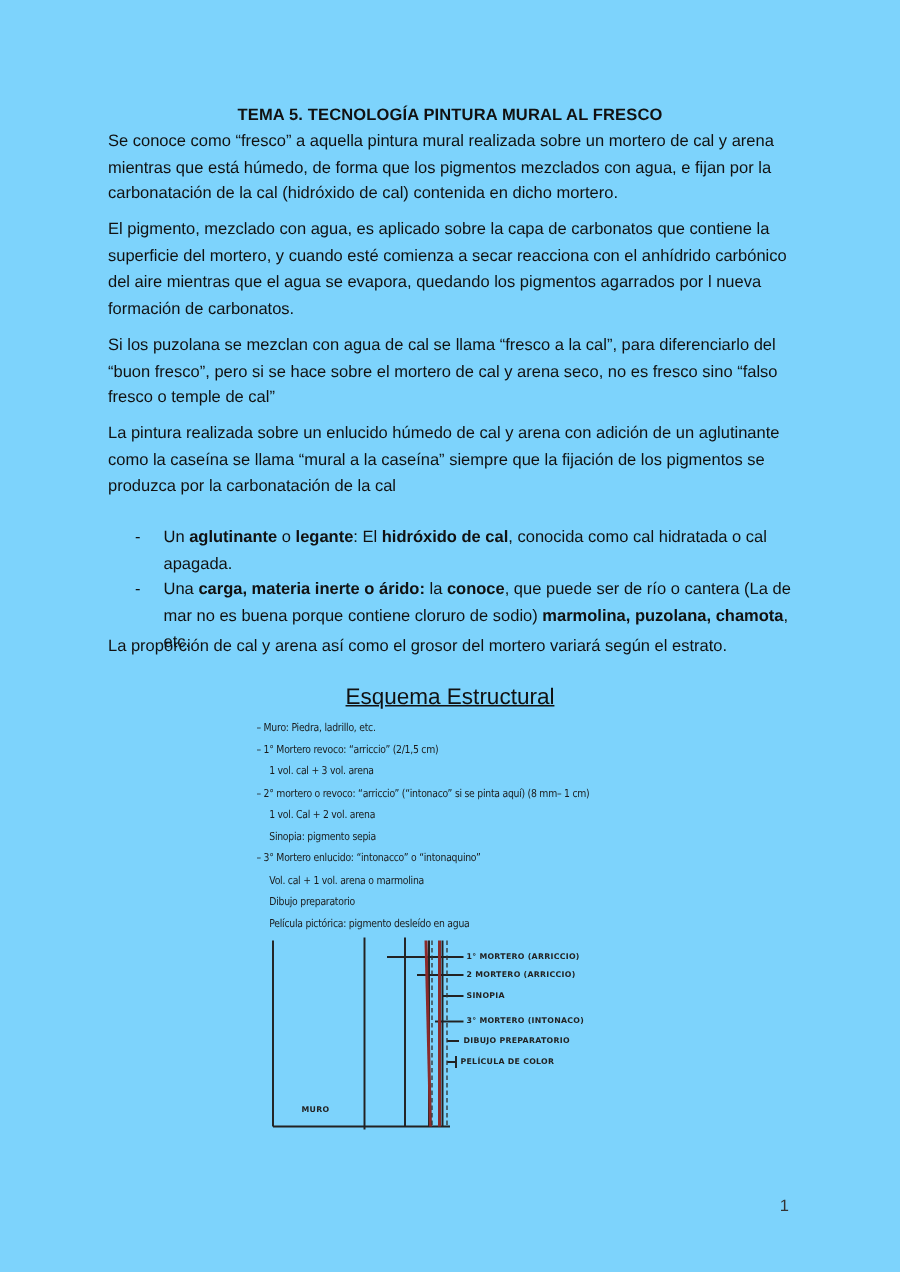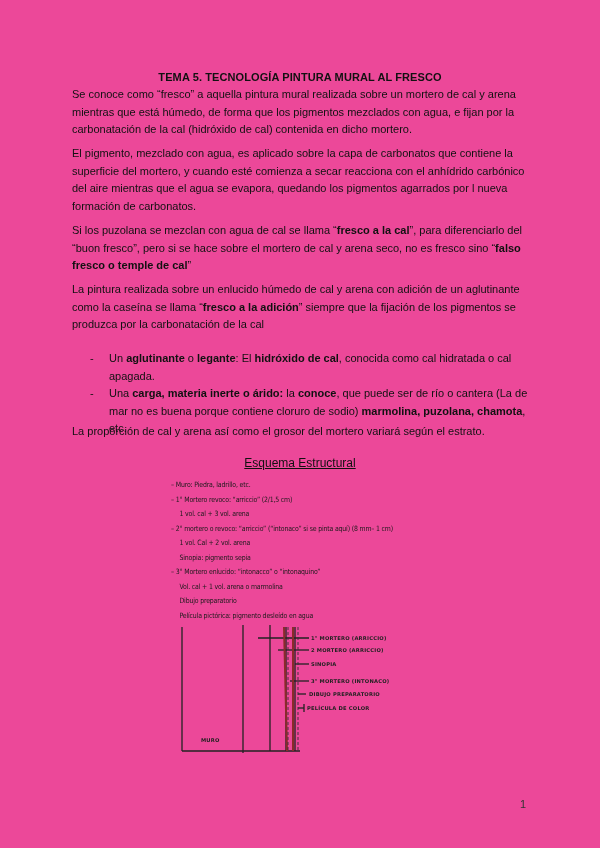--- a/index.html
+++ b/index.html
@@ -1,27 +1,27 @@
 <!DOCTYPE html>
 <html><head>
 <meta charset="utf-8">
 <style>
   html, body { margin:0; padding:0; background:#ffffff; }
   body { width:600px; height:848px; position:relative; overflow:hidden;
          font-family:"Liberation Sans", sans-serif; color:#111; }
-  .page { position:absolute; left:0; top:0; width:600px; height:848px; background:#ec4899; }
+  .page { position:absolute; left:0; top:0; width:600px; height:848px; background:#7dd3fc; }
   .title { position:absolute; left:0; width:600px; top:71px; text-align:center;
            font-weight:bold; font-size:11px; letter-spacing:0.1px; }
   .para { position:absolute; left:72px; width:460px; font-size:11px; line-height:17.7px; }
-  .para b { font-weight:bold;margin-top:24px; }
+  .para b { font-weight:normal;margin-top:24px; }
   .bullet { position:absolute; left:90px; width:440px; font-size:11px; line-height:17.7px; }
   .bullet .dash { position:absolute; left:0; top:0; }
   .bullet .txt { position:absolute; left:19px; width:425px; }
   .schema-title { position:absolute; left:0; width:600px; top:456px; text-align:center;
-                  font-size:12px; text-decoration:underline; }
+                  font-size:15px; text-decoration:underline; }
   .schema { position:absolute; left:171px; top:478px; font-family:"DejaVu Sans", sans-serif;
             font-size:7.3px; line-height:14.5px; letter-spacing:-0.2px; color:#1a1a1a;
             transform:scaleX(0.85); transform-origin:left top; }
   .schema .row { white-space:nowrap; }
   .schema .ind { padding-left:10px; }
   .diagram { position:absolute; left:170px; top:615px; width:240px; height:145px; }
   .lbl { position:absolute; font-family:"DejaVu Sans", sans-serif; font-size:5.2px; font-weight:bold;
          letter-spacing:0.2px; white-space:nowrap; color:#222; }
   .pagenum { position:absolute; right:74px; top:798px; font-size:11px; color:#333; }
 </style>
@@ -34,21 +34,21 @@
 
   <div class="para" style="top:86px;">Se conoce como “fresco” a aquella pintura mural realizada sobre un mortero de cal y arena mientras que está húmedo, de forma que los pigmentos mezclados con agua, e fijan por la carbonatación de la cal (hidróxido de cal) contenida en dicho mortero.</div>
 
   <div class="para" style="top:145px;">El pigmento, mezclado con agua, es aplicado sobre la capa de carbonatos que contiene la superficie del mortero, y cuando esté comienza a secar reacciona con el anhídrido carbónico del aire mientras que el agua se evapora, quedando los pigmentos agarrados por l nueva formación de carbonatos.</div>
 
   <div class="para" style="top:222px;">
     <span>Si los puzolana se mezclan con agua de cal se llama “</span><b>fresco a la cal</b><span>”, para diferenciarlo del “buon fresco”, pero si se hace sobre el mortero de cal y arena seco, no es fresco sino “</span><b>falso fresco o temple de cal</b><span>”</span>
   </div>
 
   <div class="para" style="top:281px;">
-    <span>La pintura realizada sobre un enlucido húmedo de cal y arena con adición de un aglutinante como la caseína se llama “</span><b>fresco a la adición</b><span>” siempre que la fijación de los pigmentos se produzca por la carbonatación de la cal</span>
+    <span>La pintura realizada sobre un enlucido húmedo de cal y arena con adición de un aglutinante como la caseína se llama “</span><b>mural a la caseína</b><span>” siempre que la fijación de los pigmentos se produzca por la carbonatación de la cal</span>
   </div>
 
 
   <div class="bullet" style="top:350px;">
     <span class="dash">-</span>
     <div class="txt">
       <span>Un </span><b>aglutinante</b><span> o </span><b>legante</b><span>: El </span><b>hidróxido de cal</b><span>, conocida como cal hidratada o cal apagada.</span>
     </div>
   </div>
 

